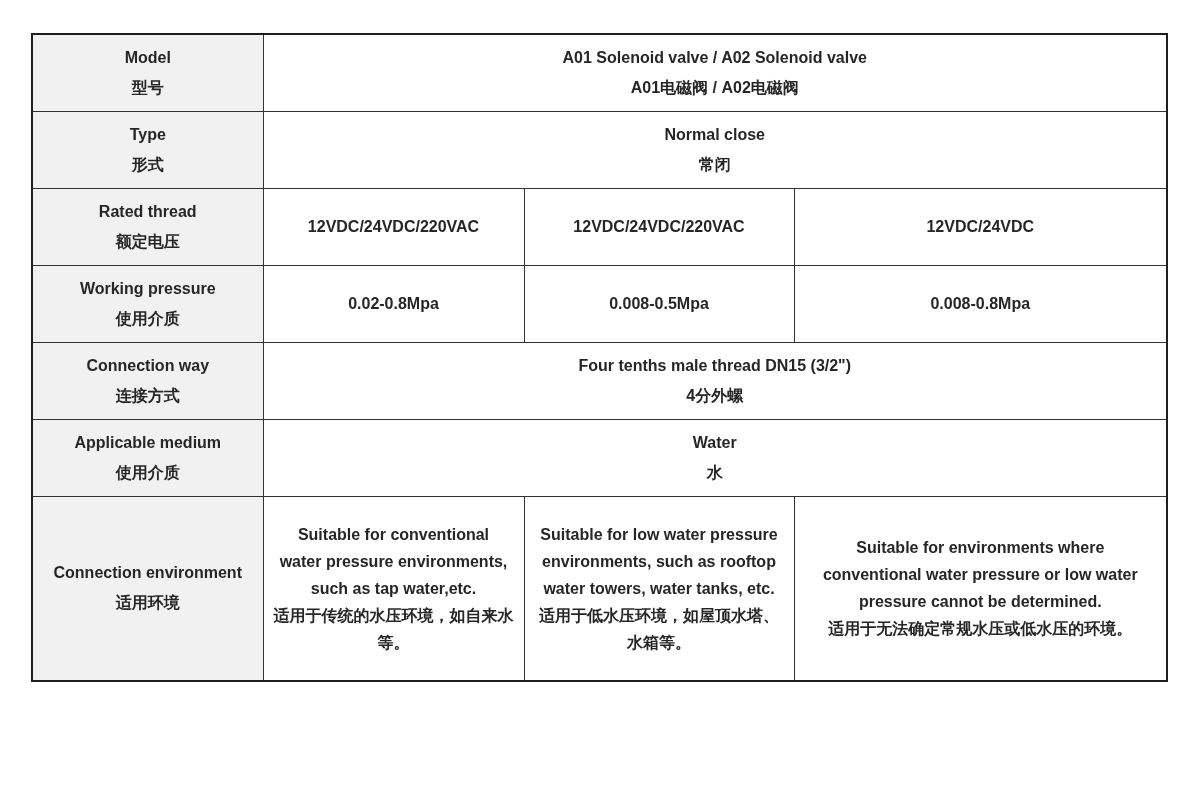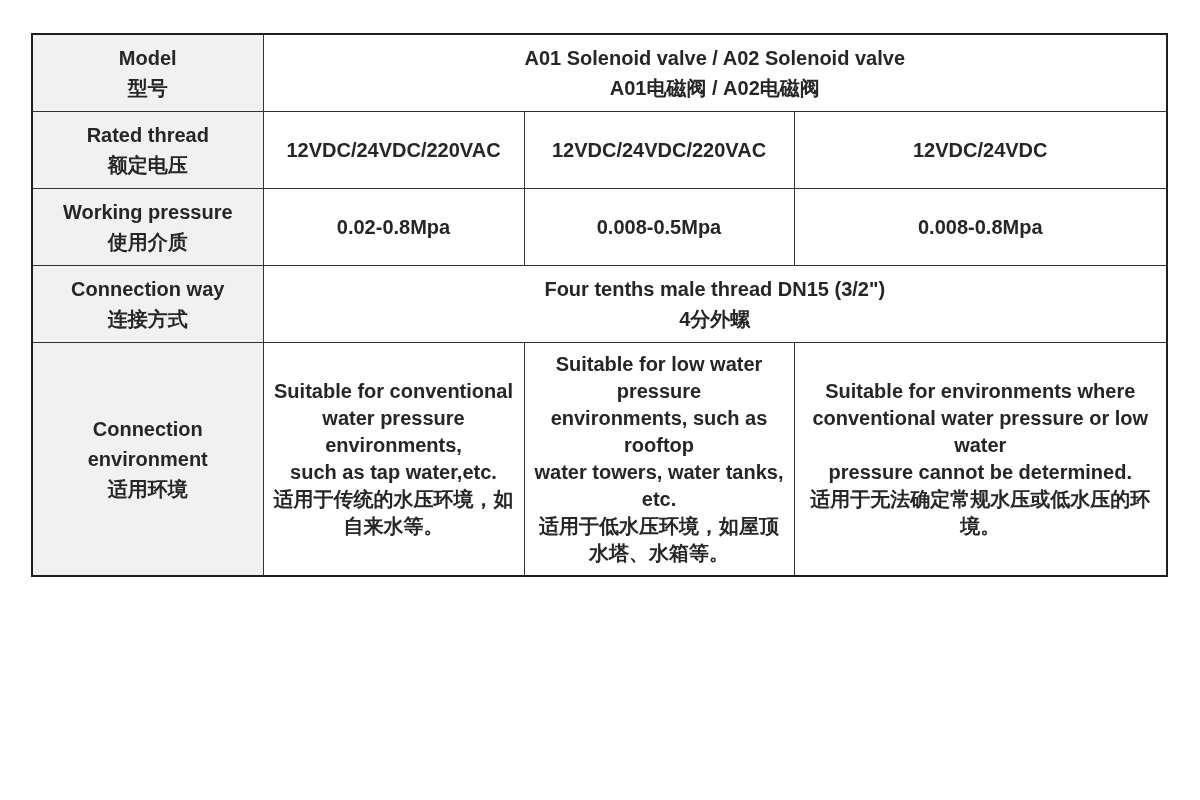--- a/index.html
+++ b/index.html
@@ -23,21 +23,21 @@
   table.spec {
     border-collapse: collapse;
     table-layout: fixed;
     width: 1135px;
     border: 2px solid var(--outer-border);
   }
   table.spec th, table.spec td {
     border: 1px solid var(--border-color);
     padding: 8px;
     font-weight: 700;
-    font-size: 20px;
+    font-size: 16px;
     color: var(--text-color);
     text-align: center;
     vertical-align: middle;
     overflow: hidden;
   }
   tr.r { height: 65px; }
   tr.r-last { height: 184px; }
   th.label { background: var(--label-bg); }
   .line { line-height: 30px; white-space: pre-line; }
   .line:empty { display: none; }
@@ -68,20 +68,30 @@
       <th class="label">
         <div class="line">Model</div>
         <div class="line">型号</div>
       </th>
       <td colspan="3">
         <div class="line">A01 Solenoid valve / A02 Solenoid valve</div>
         <div class="line">A01电磁阀 / A02电磁阀</div>
       </td>
     </tr>
 
+    <tr class="r">
+      <th class="label">
+        <div class="line">Type</div>
+        <div class="line">形式</div>
+      </th>
+      <td colspan="3">
+        <div class="line">Normal close</div>
+        <div class="line">常闭</div>
+      </td>
+    </tr>
 
     <tr class="r">
       <th class="label">
         <div class="line">Rated thread</div>
         <div class="line">额定电压</div>
       </th>
       <td>12VDC/24VDC/220VAC</td>
       <td>12VDC/24VDC/220VAC</td>
       <td>12VDC/24VDC</td>
     </tr>
@@ -100,20 +110,30 @@
       <th class="label">
         <div class="line">Connection way</div>
         <div class="line">连接方式</div>
       </th>
       <td colspan="3">
         <div class="line">Four tenths male thread DN15 (3/2")</div>
         <div class="line">4分外螺</div>
       </td>
     </tr>
 
+    <tr class="r">
+      <th class="label">
+        <div class="line">Applicable medium</div>
+        <div class="line">使用介质</div>
+      </th>
+      <td colspan="3">
+        <div class="line">Water</div>
+        <div class="line">水</div>
+      </td>
+    </tr>
 
 
 
     <tr class="r-last">
       <th class="label">
         <div class="line">Connection environment</div>
         <div class="line">适用环境</div>
       </th>
       <td class="env-cell">
         <div class="env-en">Suitable for conventional

